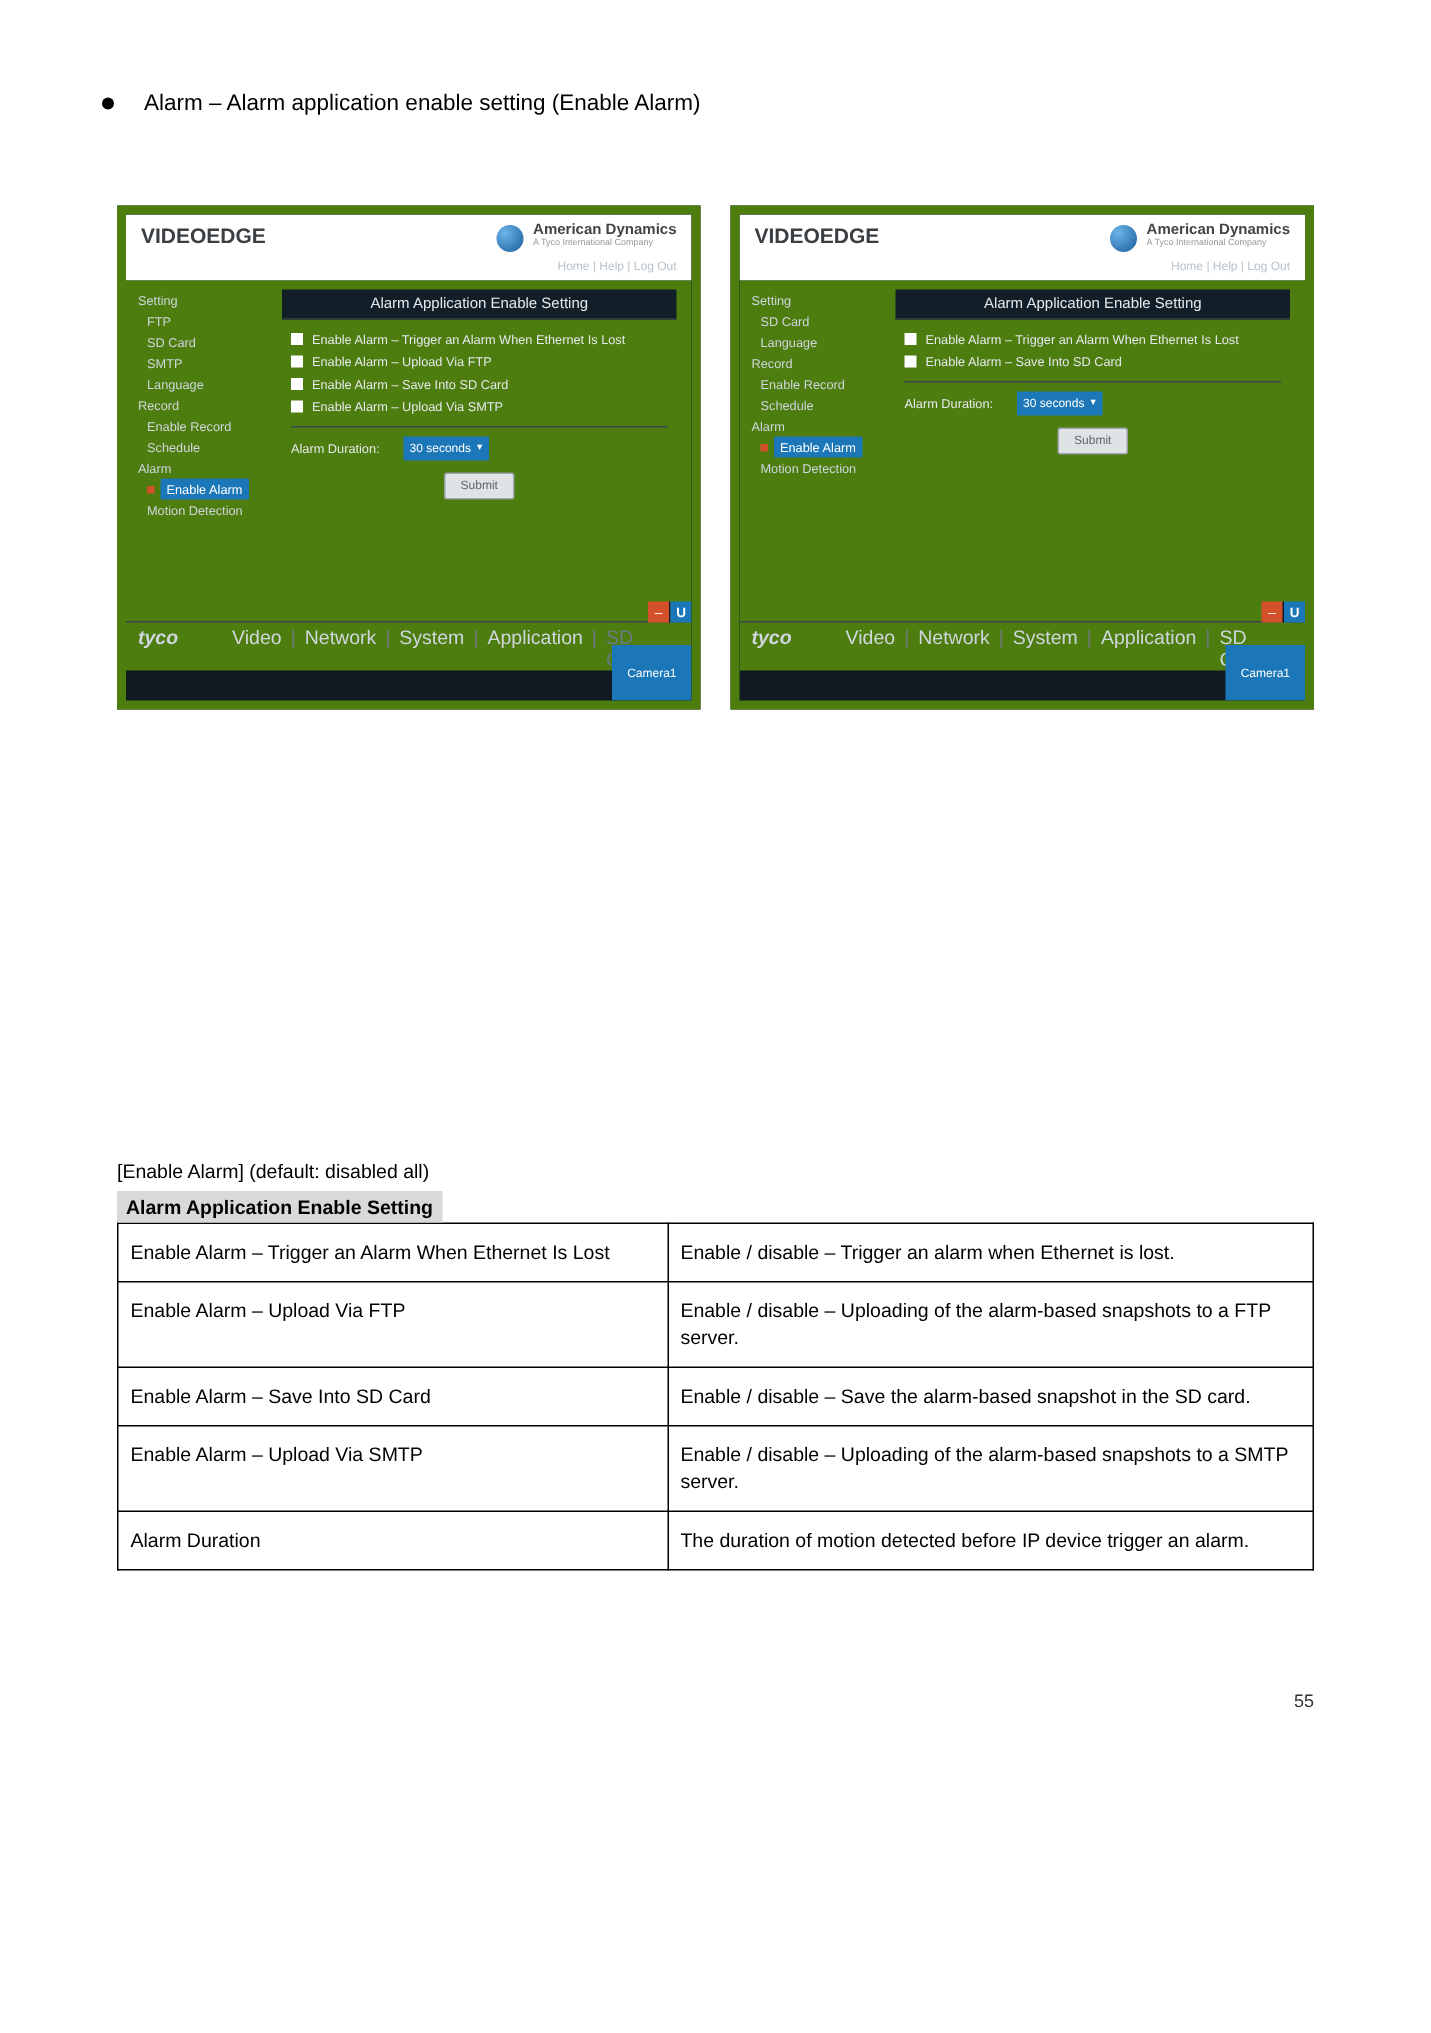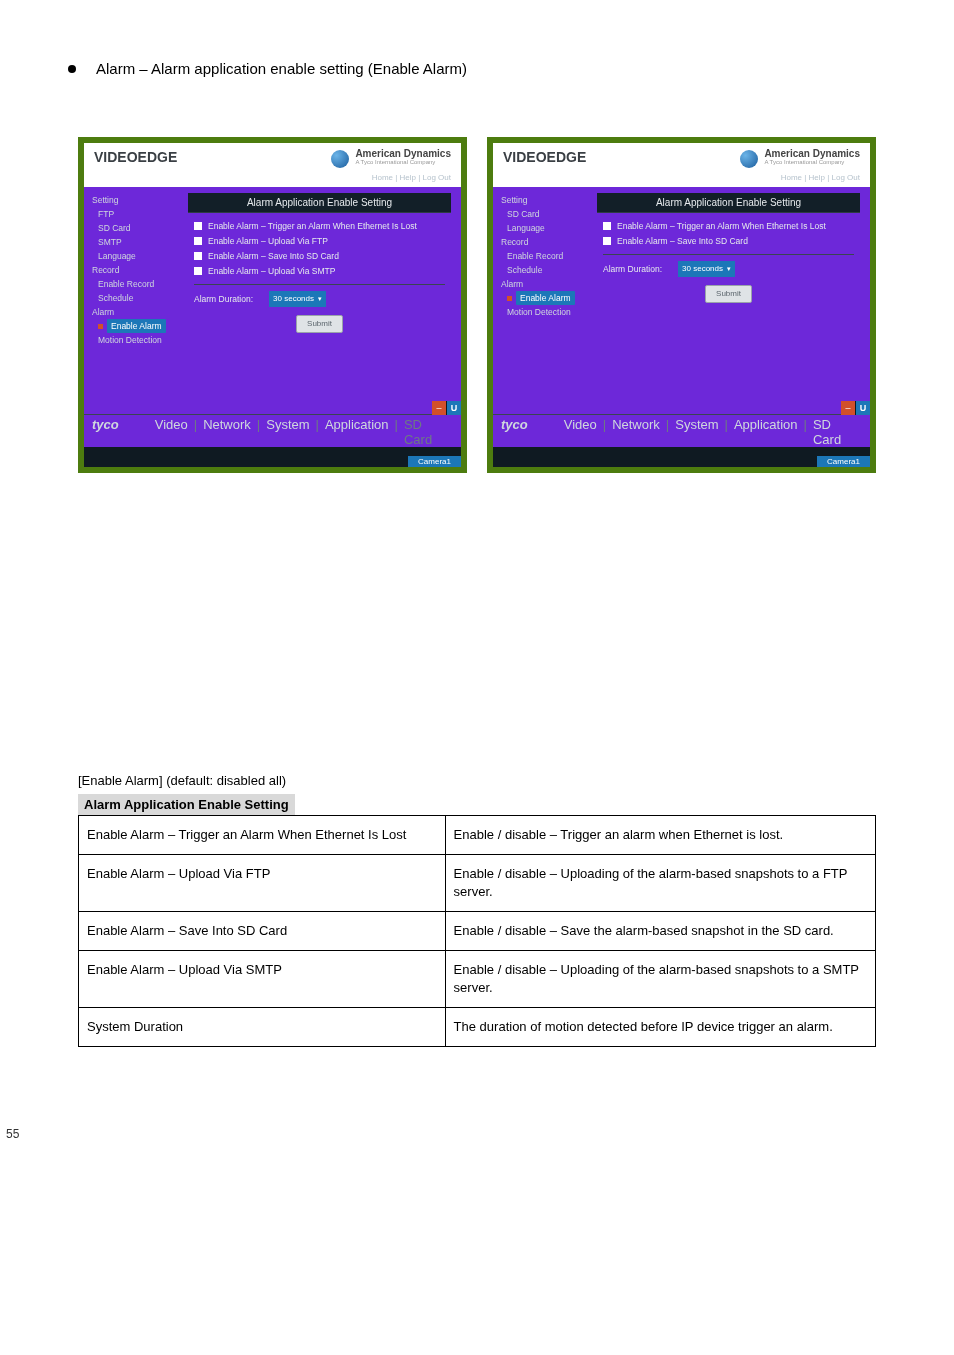--- a/index.html
+++ b/index.html
@@ -10,21 +10,21 @@
   
   .shots{display:flex;gap:20px;margin-top:60px}
   .shot{flex:1;background:#0f1a22;border:6px solid #4d7c0f;font-size:9px;color:#e5e9ec;position:relative;height:324px;overflow:hidden}
   .shot-header{display:flex;justify-content:space-between;align-items:flex-start;background:#fff;padding:6px 10px 2px 10px;height:36px}
   .logo-left{display:flex;align-items:center;font-weight:bold;font-size:14px;color:#3a3f44;letter-spacing:0}
   .logo-right{display:flex;align-items:flex-start}
   .globe{width:18px;height:18px;border-radius:50%;background:radial-gradient(circle at 30% 30%,#6bb4e8,#1a5c9c);margin-right:6px;margin-top:1px}
   .brand-txt{font-size:10px;font-weight:bold;color:#444;line-height:10px}
   .brand-sub{font-size:6px;color:#999}
   .top-links{position:absolute;top:30px;right:10px;font-size:8px;color:#b7c3cd}
-  .dark-body{background:#6d28d9;display:flex;height:260px}
+  .dark-body{background:#4d7c0f;display:flex;height:260px}
   .sidebar{width:96px;padding:6px 0 0 8px;font-size:8.5px;color:#cfd7dd;line-height:14px}
   .sidebar div{white-space:nowrap}
   .indent{margin-left:6px}
   .with-bullet::before{content:"";display:inline-block;width:5px;height:5px;background:#d2502a;margin-right:4px;vertical-align:middle}
   .active-nav{background:#1c77b8;color:#fff;display:inline-block;padding:0 4px;border-radius:1px}
   .panel{flex:1;padding:6px 10px 0 0}
   .panel-title{background:#121f28;text-align:center;font-size:10px;padding:4px 0;border-bottom:1px solid #2e3b44}
   .panel-body{padding:6px 6px 0 6px;font-size:8.5px;line-height:14px}
   .cb{display:flex;align-items:center;margin-bottom:1px}
   .cb-box{width:8px;height:8px;background:#fff;margin-right:6px}
@@ -36,29 +36,29 @@
   .center{text-align:center}
   .footer{position:absolute;bottom:18px;left:0;right:0;border-top:1px solid #3a4650}
   .tabs{display:flex;align-items:flex-start;font-size:13px;color:#cfd7dd;padding:2px 8px}
   .tyco{font-weight:bold;font-style:italic;margin-right:30px}
   .tab{margin:0 6px}
   .sep{color:#6d7a84}
   .dim{color:#6d7a84}
   .corner{position:absolute;right:0;top:-14px;display:flex}
   .sq-orange{width:14px;height:14px;background:#d2502a;color:#fff;font-size:9px;text-align:center;line-height:14px;border-right:1px solid #0f1a22}
   .sq-blue{width:14px;height:14px;background:#1c77b8;color:#fff;font-size:9px;text-align:center;line-height:14px;font-weight:bold}
-  .camera-tag{position:absolute;bottom:0;right:0;background:#1c77b8;color:#fff;font-size:8px;padding:1px 10px}
+  .camera-tag{position:absolute;bottom:0;right:0;background:#1c77b8;color:#fff;font-size:8px;padding:14px 10px}
   
   .tbl-title{margin-top:300px;font-size:13px;font-weight:normal;margin-bottom:6px}
   .hdr-wrap{display:flex}
   .hdr-bg{background:#d9d9d9;padding:3px 6px;font-size:13px;font-weight:bold}
   table{border-collapse:collapse;width:100%;font-size:13px}
   td{border:1px solid #000;padding:10px 8px;vertical-align:top;line-height:18px}
   td:first-child{width:46%}
-  .page-num{font-size:12px;color:#333;margin:40px 78px 0 0}
+  .page-num{text-align:right;font-size:12px;color:#333;margin:40px 78px 0 0}
   .page-num span{display:inline-block;margin-left:6px}
 </style>
 </head>
 <body>
 
 <div class="page">
 
 <div class="bullet-line">
   <span class="dot"></span>
   <span class="underline">Alarm – Alarm application enable setting (Enable Alarm)</span>
@@ -231,21 +231,21 @@
         </tr>
   <tr>
           <td>Enable Alarm – Save Into SD Card</td>
           <td>Enable / disable – Save the alarm-based snapshot in the SD card.</td>
         </tr>
   <tr>
           <td>Enable Alarm – Upload Via SMTP</td>
           <td>Enable / disable – Uploading of the alarm-based snapshots to a SMTP server.</td>
         </tr>
   <tr>
-          <td>System Duration</td>
+          <td>Alarm Duration</td>
           <td>The duration of motion detected before IP device trigger an alarm.</td>
         </tr>
 </tbody>
     </table>
 
 </div>
 
 <div class="page-num"><span>55</span></div>
 
 </body></html>

